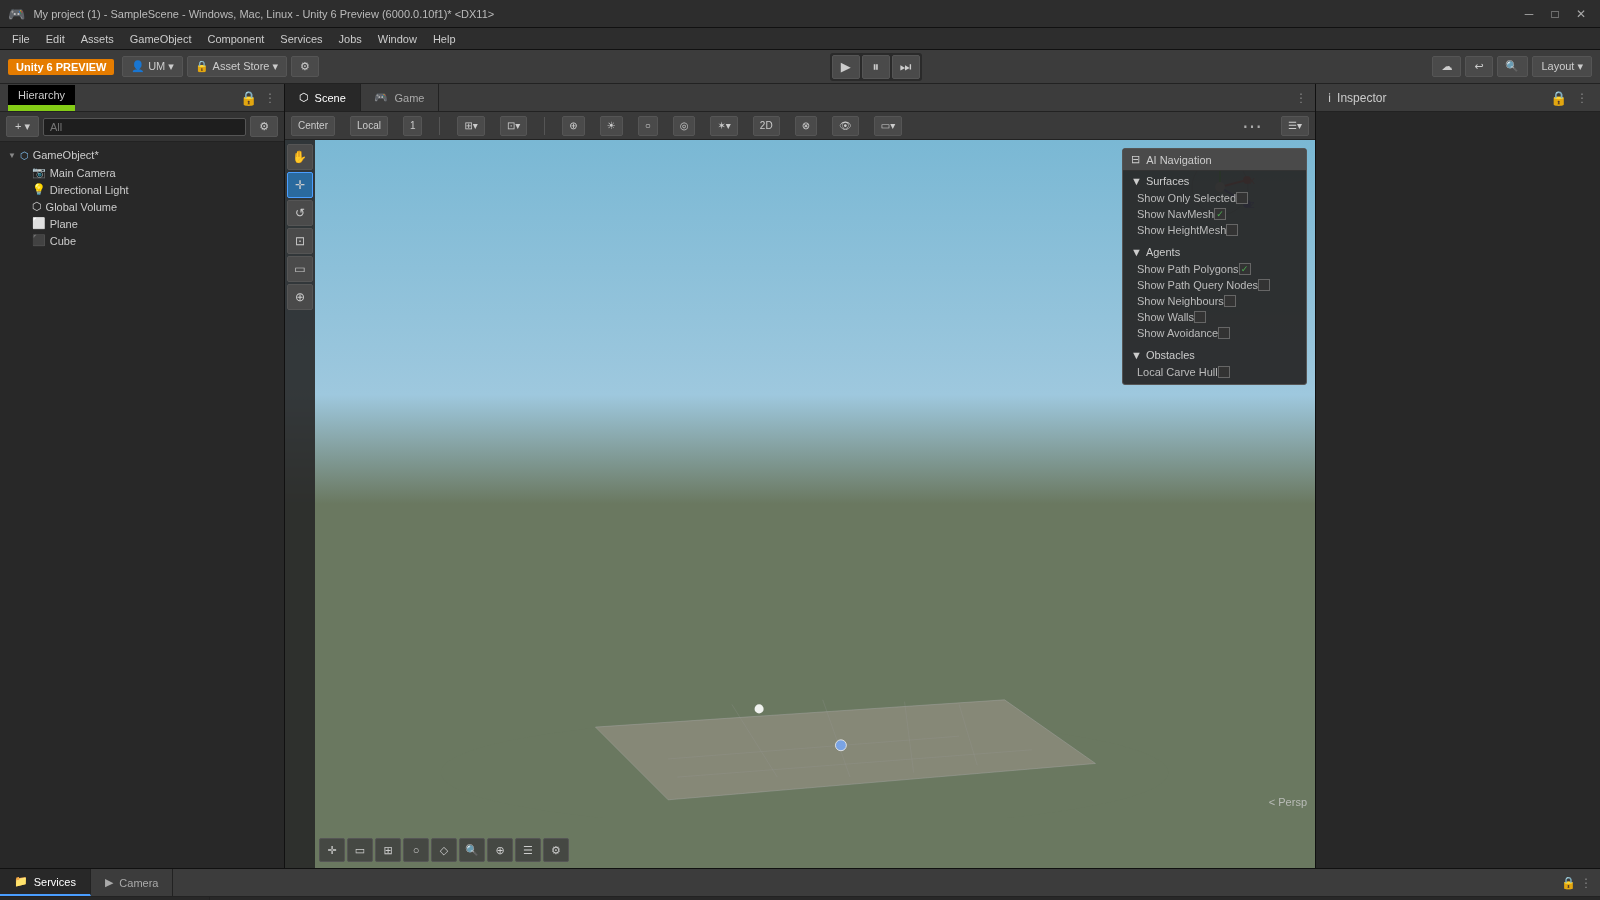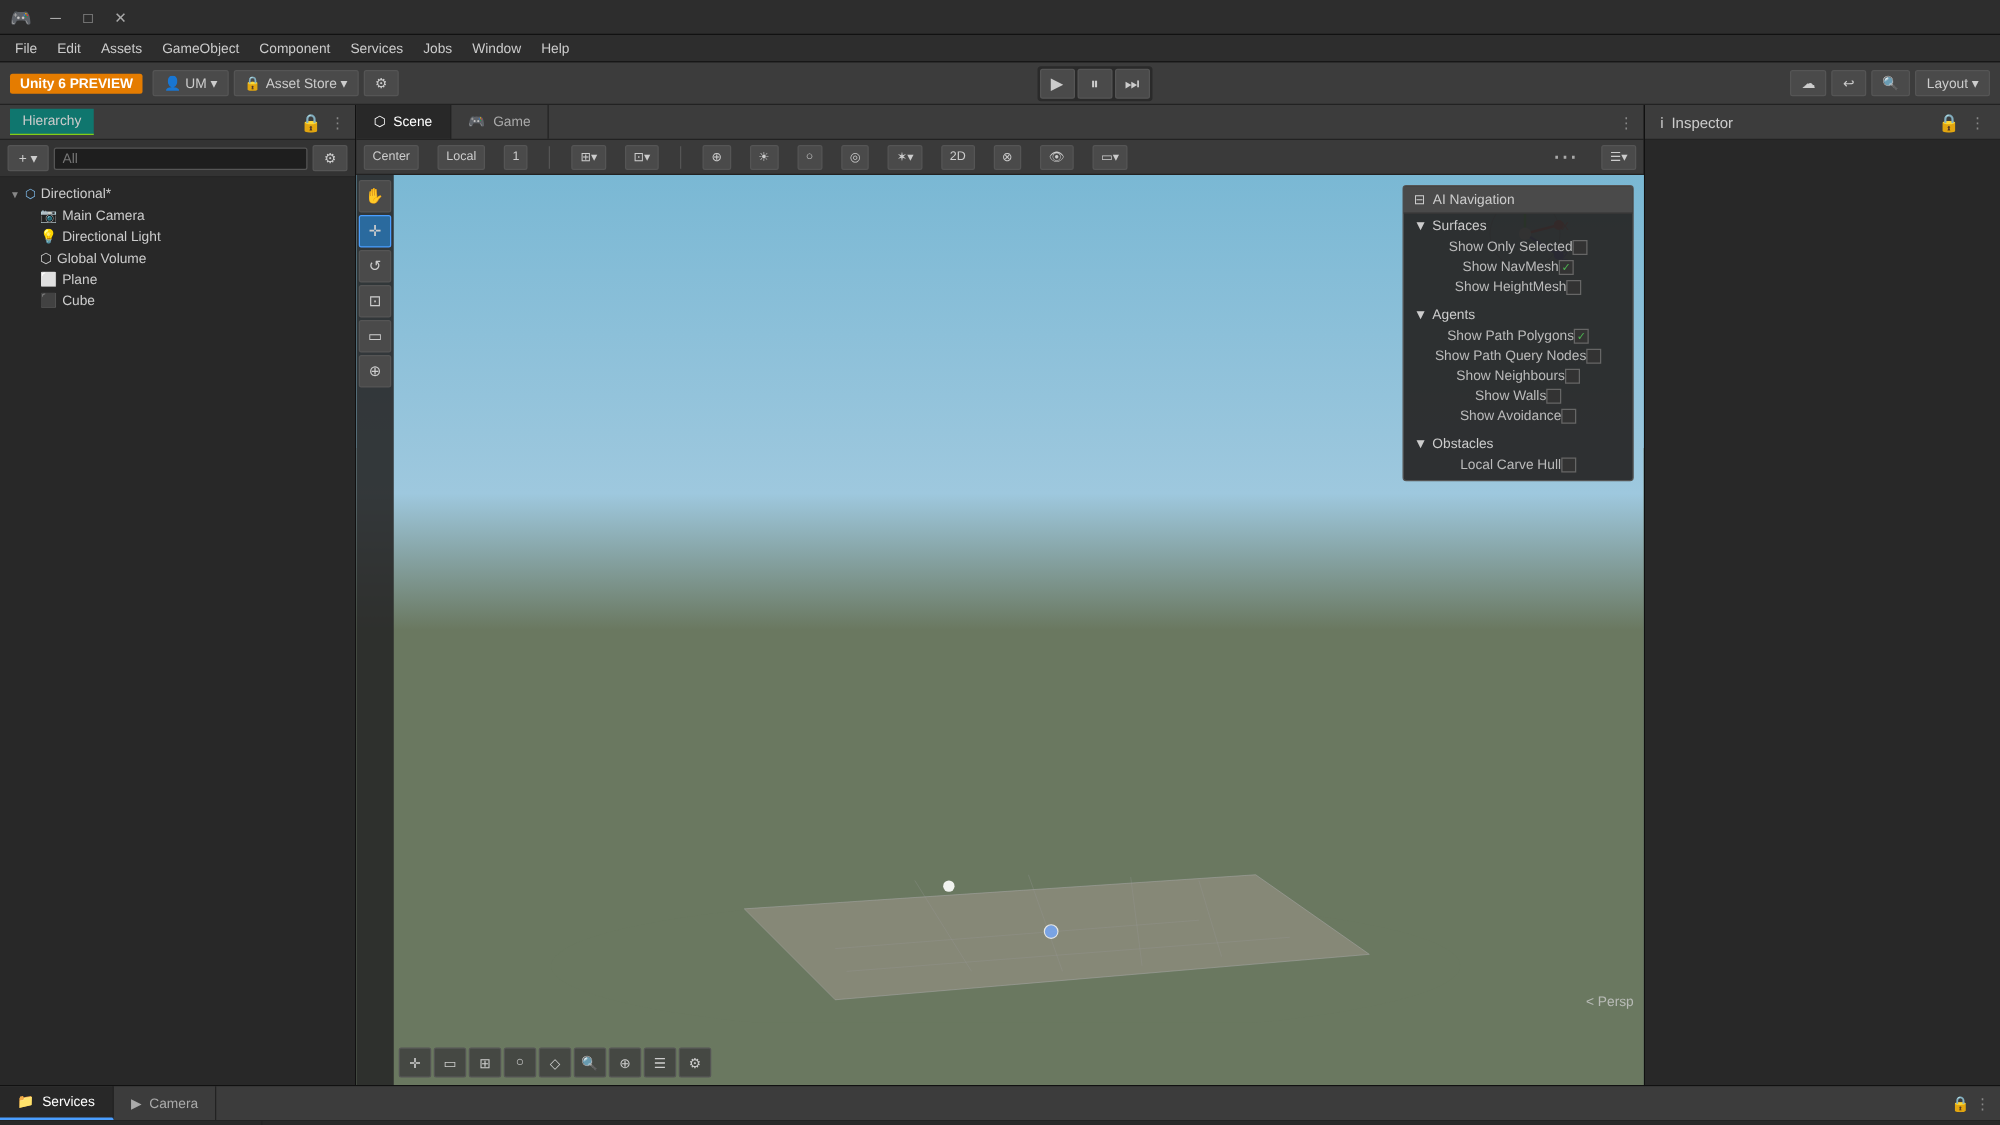--- a/index.html
+++ b/index.html
@@ -132,22 +132,22 @@
     }
     .panel-tab {
       padding: 4px 10px;
       font-size: 11px;
       color: #ccc;
       cursor: pointer;
       background: #3c3c3c;
       border-bottom: 2px solid transparent;
     }
     .panel-tab.active {
-      background: #0f766e;
-      border-bottom: 1px solid #84cc16;
+      background: #000000;
+      border-bottom: 6px solid #84cc16;
     }
     .panel-toolbar {
       display: flex;
       align-items: center;
       padding: 4px 6px;
       gap: 4px;
       background: #333;
       border-bottom: 1px solid #222;
     }
     .search-box {
@@ -290,21 +290,21 @@
     .ai-nav-section-header {
       display: flex;
       align-items: center;
       gap: 4px;
       color: #ccc;
       margin-bottom: 3px;
     }
     .ai-nav-row {
       display: flex;
       align-items: center;
-      justify-content: center;
+      justify-content: flex-start;
       padding: 2px 6px;
       color: #bbb;
     }
     .ai-nav-checkbox {
       width: 12px; height: 12px;
       background: #333;
       border: 1px solid #666;
       display: flex; align-items: center; justify-content: center;
       font-size: 9px;
       cursor: pointer;
@@ -445,20 +445,21 @@
     ::-webkit-scrollbar-track { background: #2a2a2a; }
     ::-webkit-scrollbar-thumb { background: #555; border-radius: 3px; }
 
     .triangle { font-size: 8px; color: #888; }
   </style>
 </head>
 <body>
 
 <div class="title-bar">
   <span class="title-bar-icon">🎮</span>
+  <span class="title-bar-text">My project (1) - SampleScene - Windows, Mac, Linux - Unity 6 Preview (6000.0.10f1)* &lt;DX11&gt;</span>
   <div class="title-bar-controls">
     <button class="title-bar-btn">─</button>
     <button class="title-bar-btn">□</button>
     <button class="title-bar-btn close">✕</button>
   </div>
 </div>
 
 <div class="menu-bar">
   <span class="menu-item">File</span>
   <span class="menu-item">Edit</span>
@@ -512,21 +513,21 @@
     </div>
     <div class="panel-toolbar">
       <span class="toolbar-btn">+ ▾</span>
       <input class="search-box" type="text" placeholder="All" style="">
       <span class="toolbar-btn">⚙</span>
     </div>
     <div class="hierarchy-content">
       <div class="hierarchy-scene">
         <span class="triangle">▼</span>
         <span class="scene-icon">⬡</span>
-        <span>Directional*</span>
+        <span>GameObject*</span>
       </div>
       <div class="hierarchy-item indent1">
         <span>📷</span>
         <span>Main Camera</span>
       </div>
       <div class="hierarchy-item indent1">
         <span>💡</span>
         <span>Directional Light</span>
       </div>
       <div class="hierarchy-item indent1">

